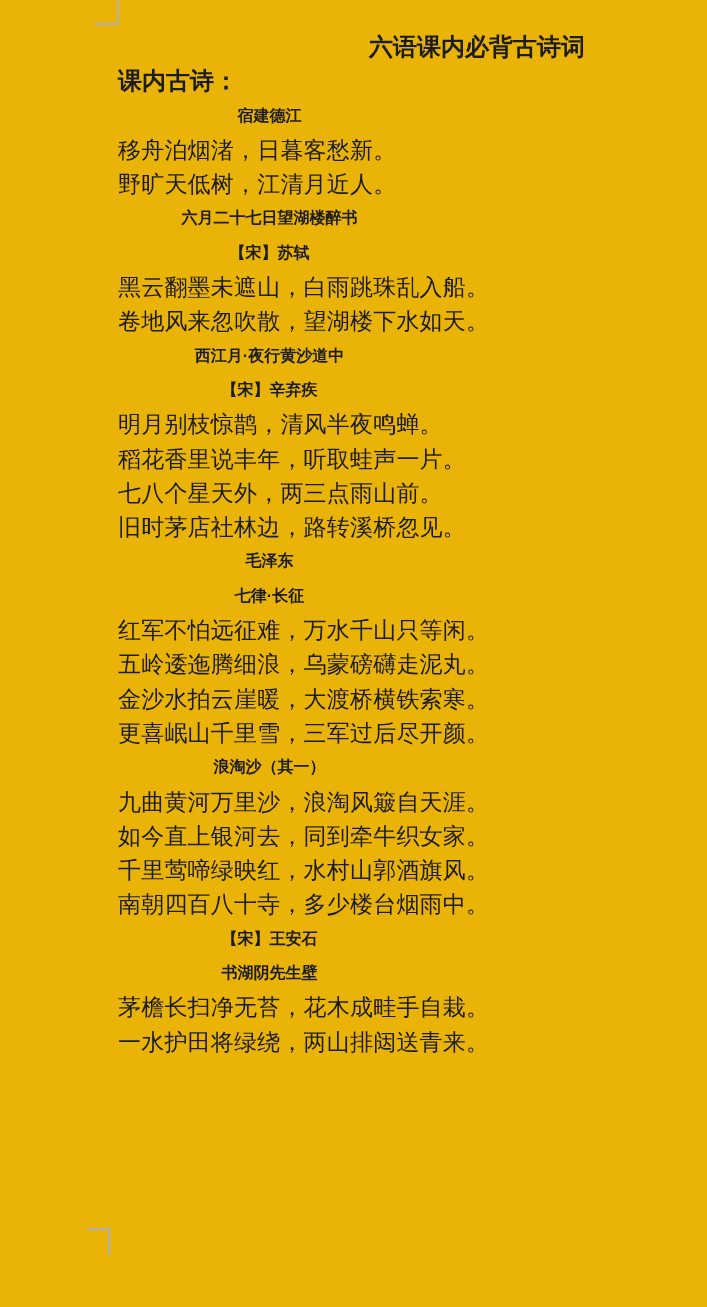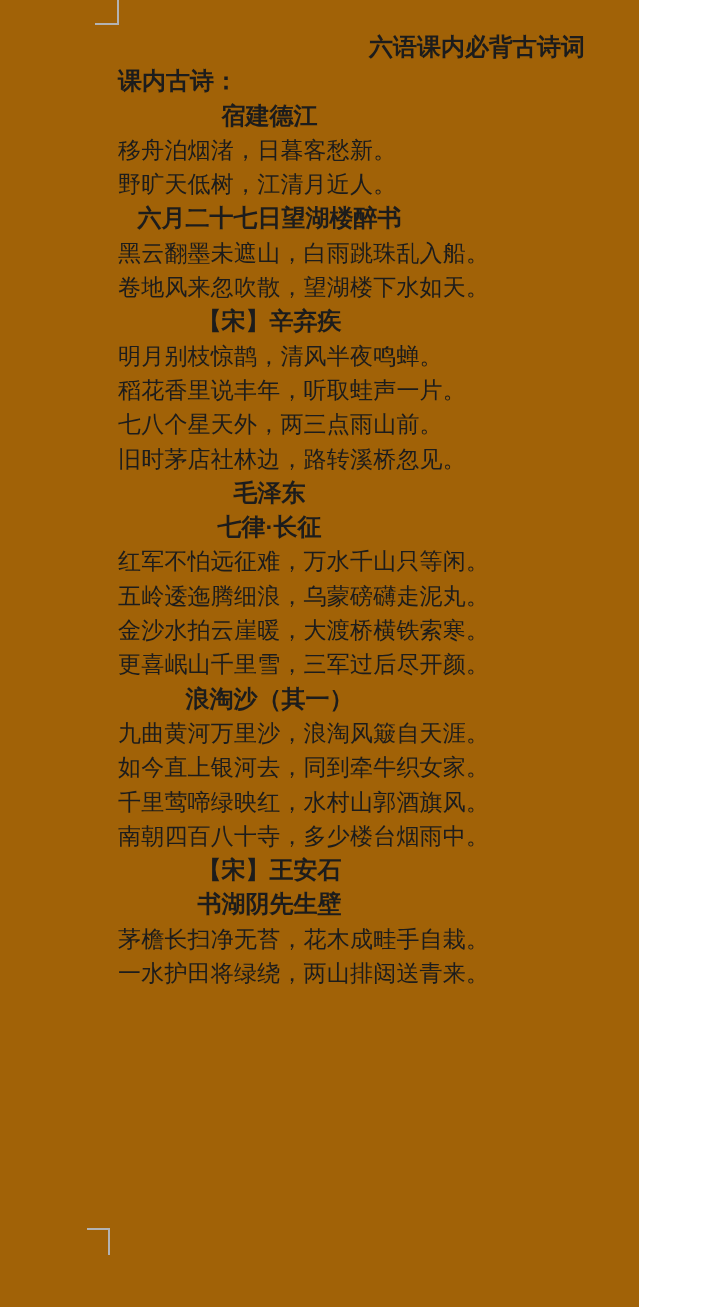--- a/index.html
+++ b/index.html
@@ -4,22 +4,22 @@
 <style>
   html, body { margin: 0; padding: 0; }
   body {
     width: 707px; height: 1307px;
     background: #ffffff;
     font-family: "Liberation Sans", "DejaVu Sans", sans-serif;
     overflow: hidden;
   }
   .page {
     position: relative;
-    width: 639px; height: 1307px;
-    background: #a16207;
+    width: 707px; height: 1307px;
+    background: #eab308;
     overflow: hidden;
   }
   
   .corner { position: absolute; }
   .corner-tl {
     left: 95px; top: -3px;
     width: 22px; height: 26px;
     border-right: 2px solid #b3b3b3;
     border-bottom: 2px solid #b3b3b3;
   }
@@ -46,21 +46,21 @@
   
   .section-label {
     font-weight: 700;
     font-size: 24px;
   }
   
   .h {
     width: 303px;
     text-align: center;
     font-weight: 700;
-    font-size: 24px;
+    font-size: 16px;
   }
   
   .v {
     font-size: 23px;
     letter-spacing: 0.2px;
   }
 </style>
 </head>
 <body>
 
@@ -72,23 +72,25 @@
   <div class="content">
 
     <div class="doc-title">六语课内必背古诗词</div>
     <div class="section-label">课内古诗：</div>
 
     <div class="h">宿建德江</div>
     <div class="v">移舟泊烟渚，日暮客愁新。</div>
     <div class="v">野旷天低树，江清月近人。</div>
 
     <div class="h">六月二十七日望湖楼醉书</div>
+    <div class="h">【宋】苏轼</div>
     <div class="v">黑云翻墨未遮山，白雨跳珠乱入船。</div>
     <div class="v">卷地风来忽吹散，望湖楼下水如天。</div>
 
+    <div class="h">西江月·夜行黄沙道中</div>
     <div class="h">【宋】辛弃疾</div>
     <div class="v">明月别枝惊鹊，清风半夜鸣蝉。</div>
     <div class="v">稻花香里说丰年，听取蛙声一片。</div>
     <div class="v">七八个星天外，两三点雨山前。</div>
     <div class="v">旧时茅店社林边，路转溪桥忽见。</div>
 
     <div class="h">毛泽东</div>
     <div class="h">七律·长征</div>
     <div class="v">红军不怕远征难，万水千山只等闲。</div>
     <div class="v">五岭逶迤腾细浪，乌蒙磅礴走泥丸。</div>

